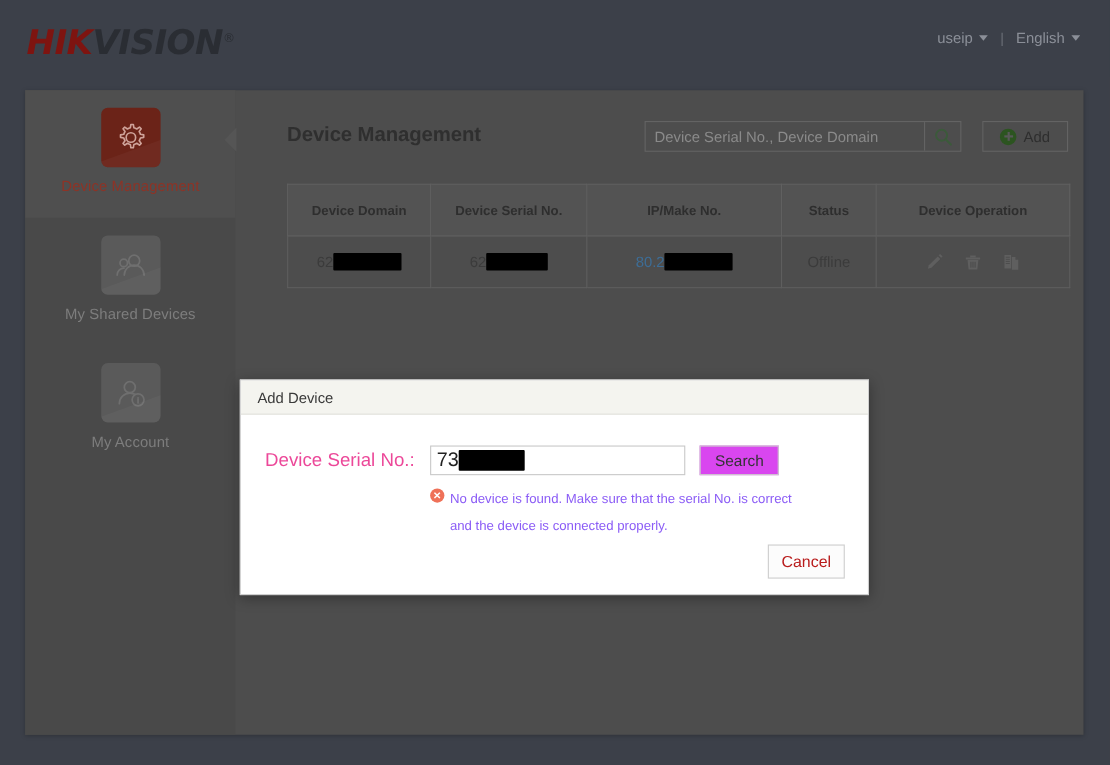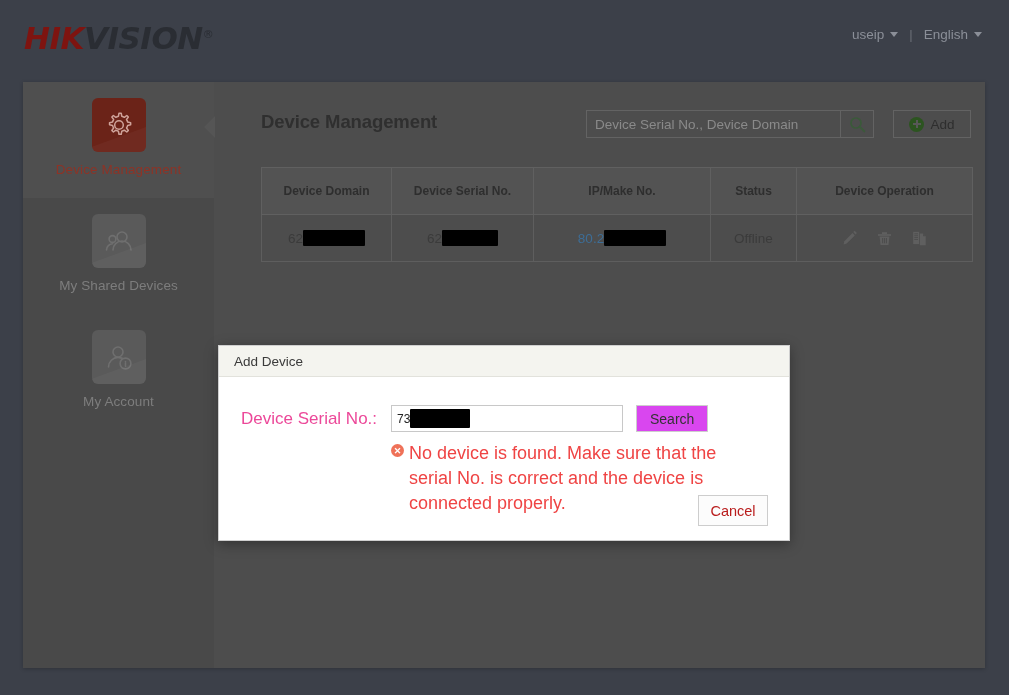--- a/index.html
+++ b/index.html
@@ -294,21 +294,21 @@
     width: 150px;
     font-size: 17px;
     color: #ec4899;
   }
   #serial-input {
     width: 232px;
     height: 27px;
     border: 1px solid #c8c8c8;
     box-sizing: border-box;
     background: #fff;
-    font-size: 12px;
+    font-size: 18px;
     color: #222;
     padding: 0 5px;
     display: flex;
     align-items: center;
     font-family: "Liberation Sans", sans-serif;
   }
   #search-modal-button {
     margin-left: 13px;
     height: 27px;
     padding: 0 13px;
@@ -337,22 +337,22 @@
     font-weight: bold;
     display: flex;
     align-items: center;
     justify-content: center;
     flex: none;
     margin-top: 3px;
     margin-right: 5px;
     font-family: "Liberation Sans", sans-serif;
   }
   #error-text {
-    color: #ef4444;
-    font-size: 18px;
+    color: #8b5cf6;
+    font-size: 12px;
     line-height: 25px;
   }
   #cancel-button {
     position: absolute;
     right: 21px; bottom: 14px;
     width: 70px; height: 31px;
     border: 1px solid #cdcdcd;
     background: #fcfcfc;
     font-size: 14.5px;
     color: #b91c1c;

